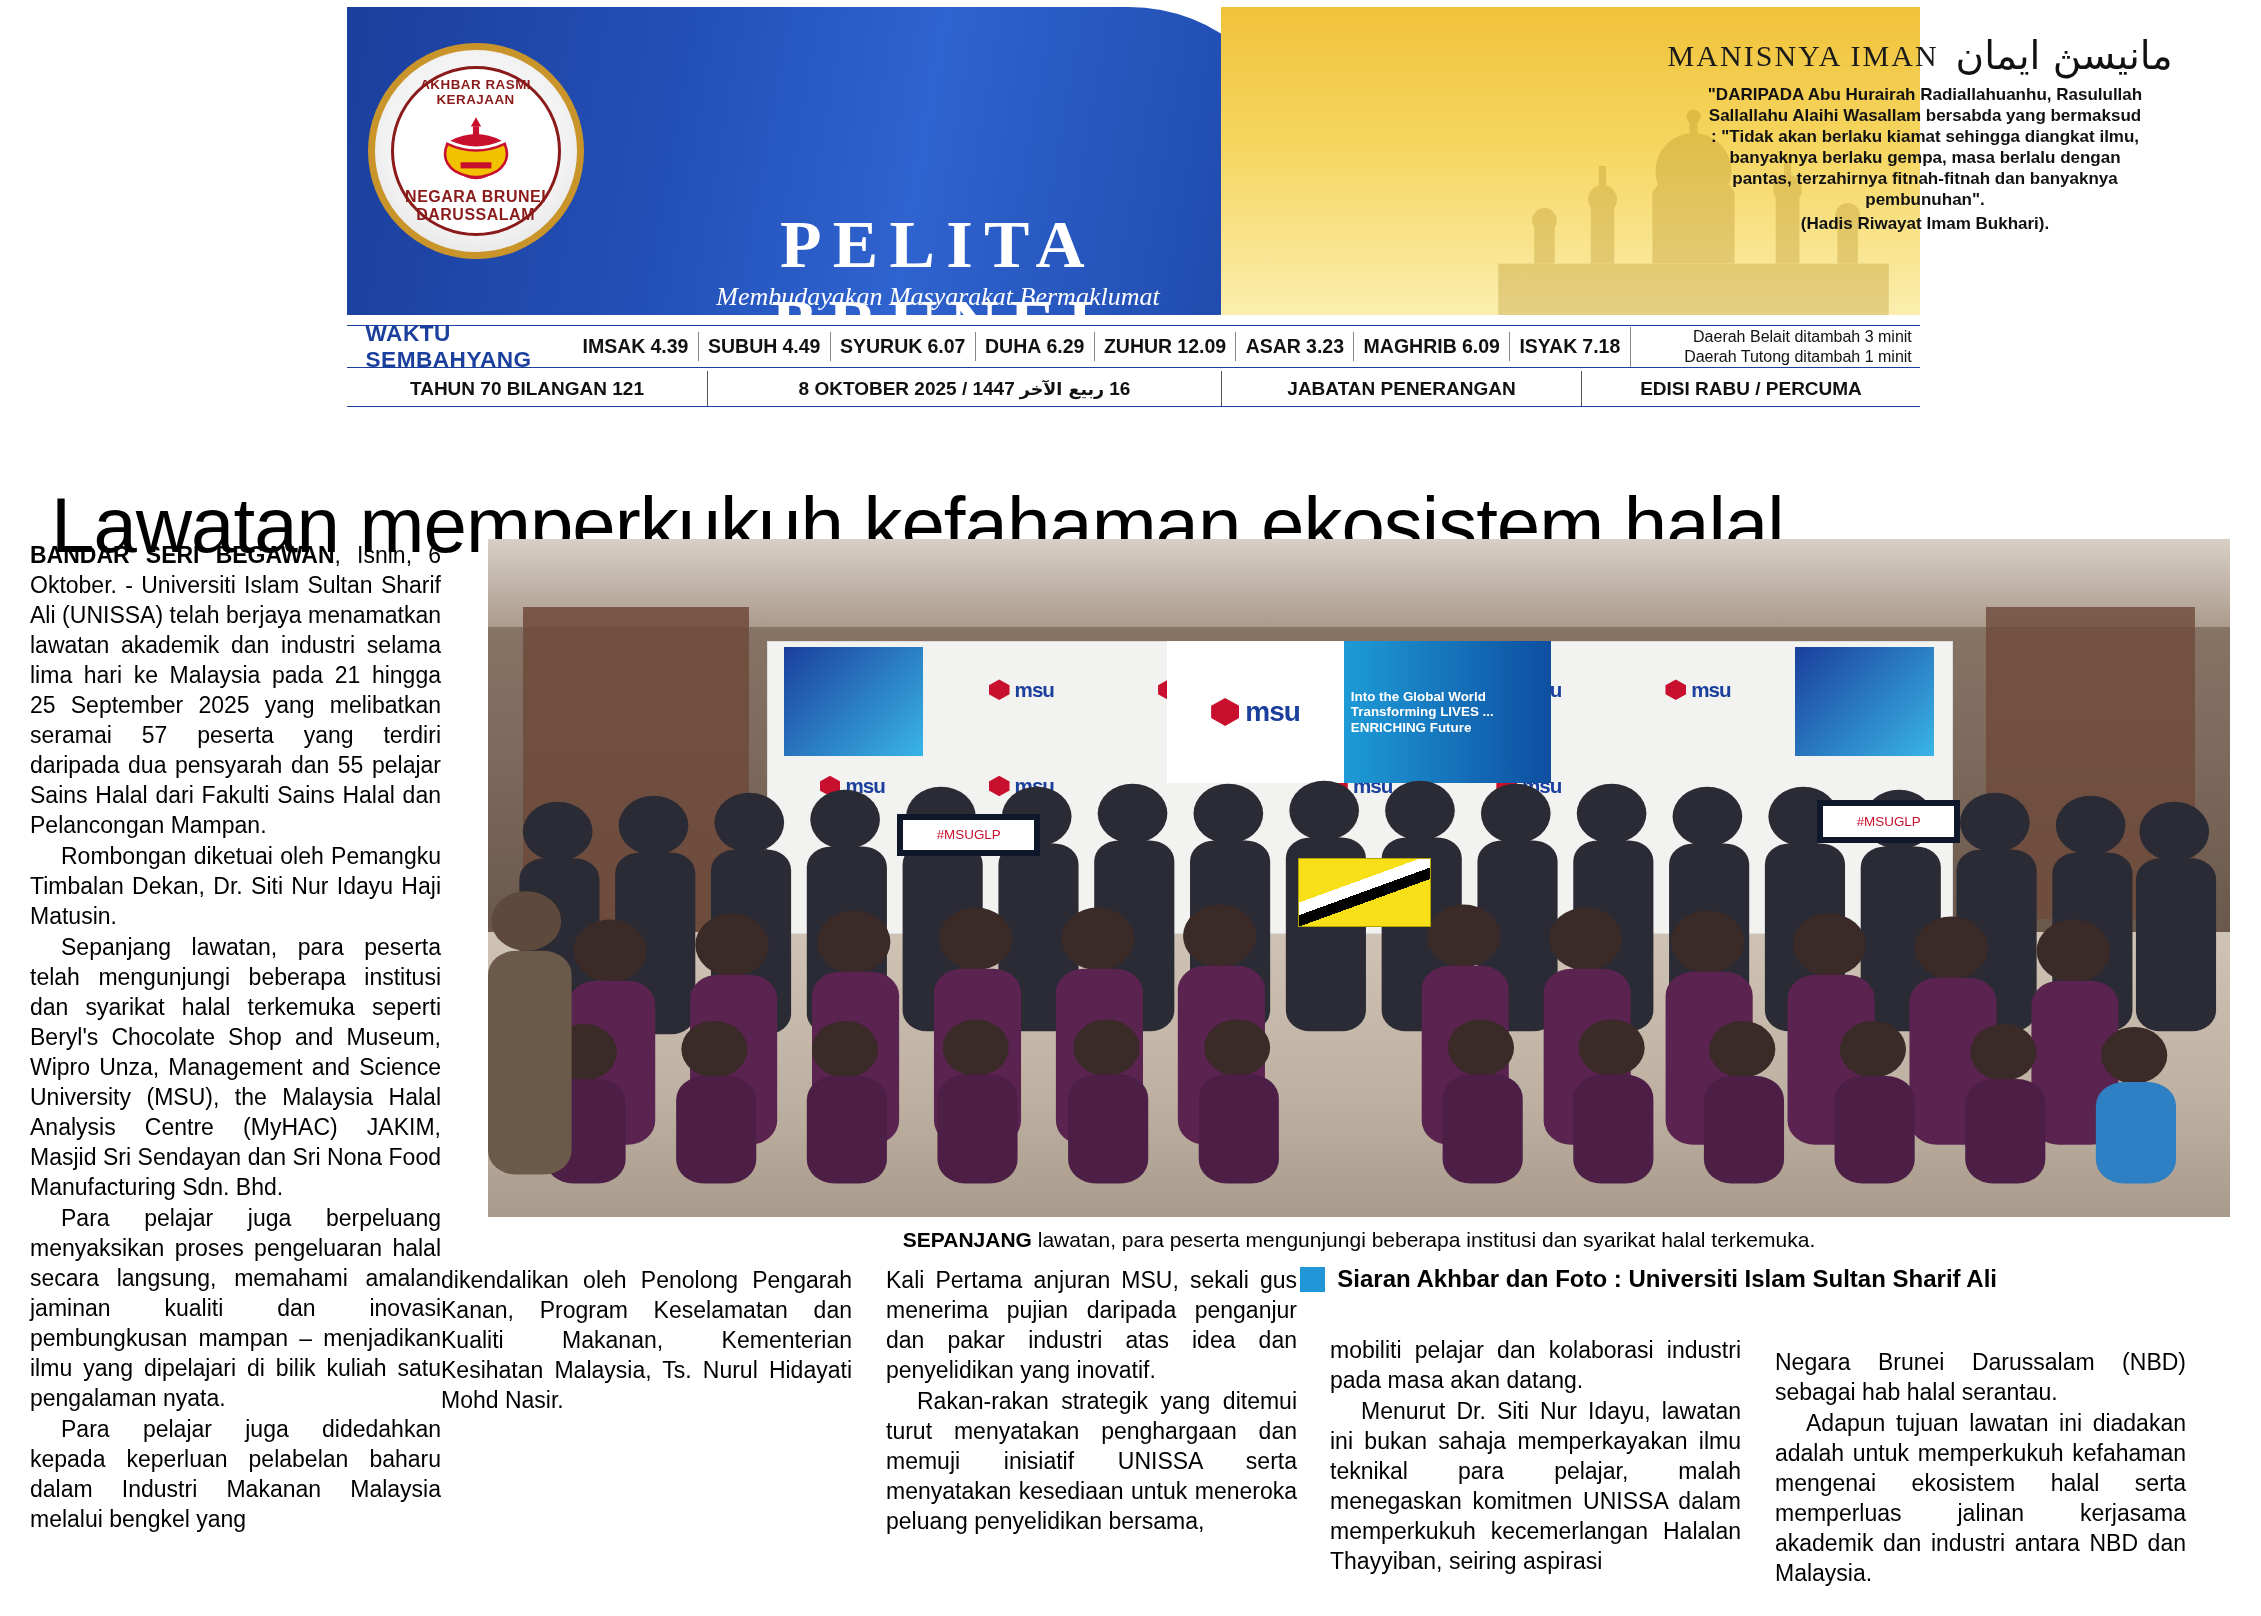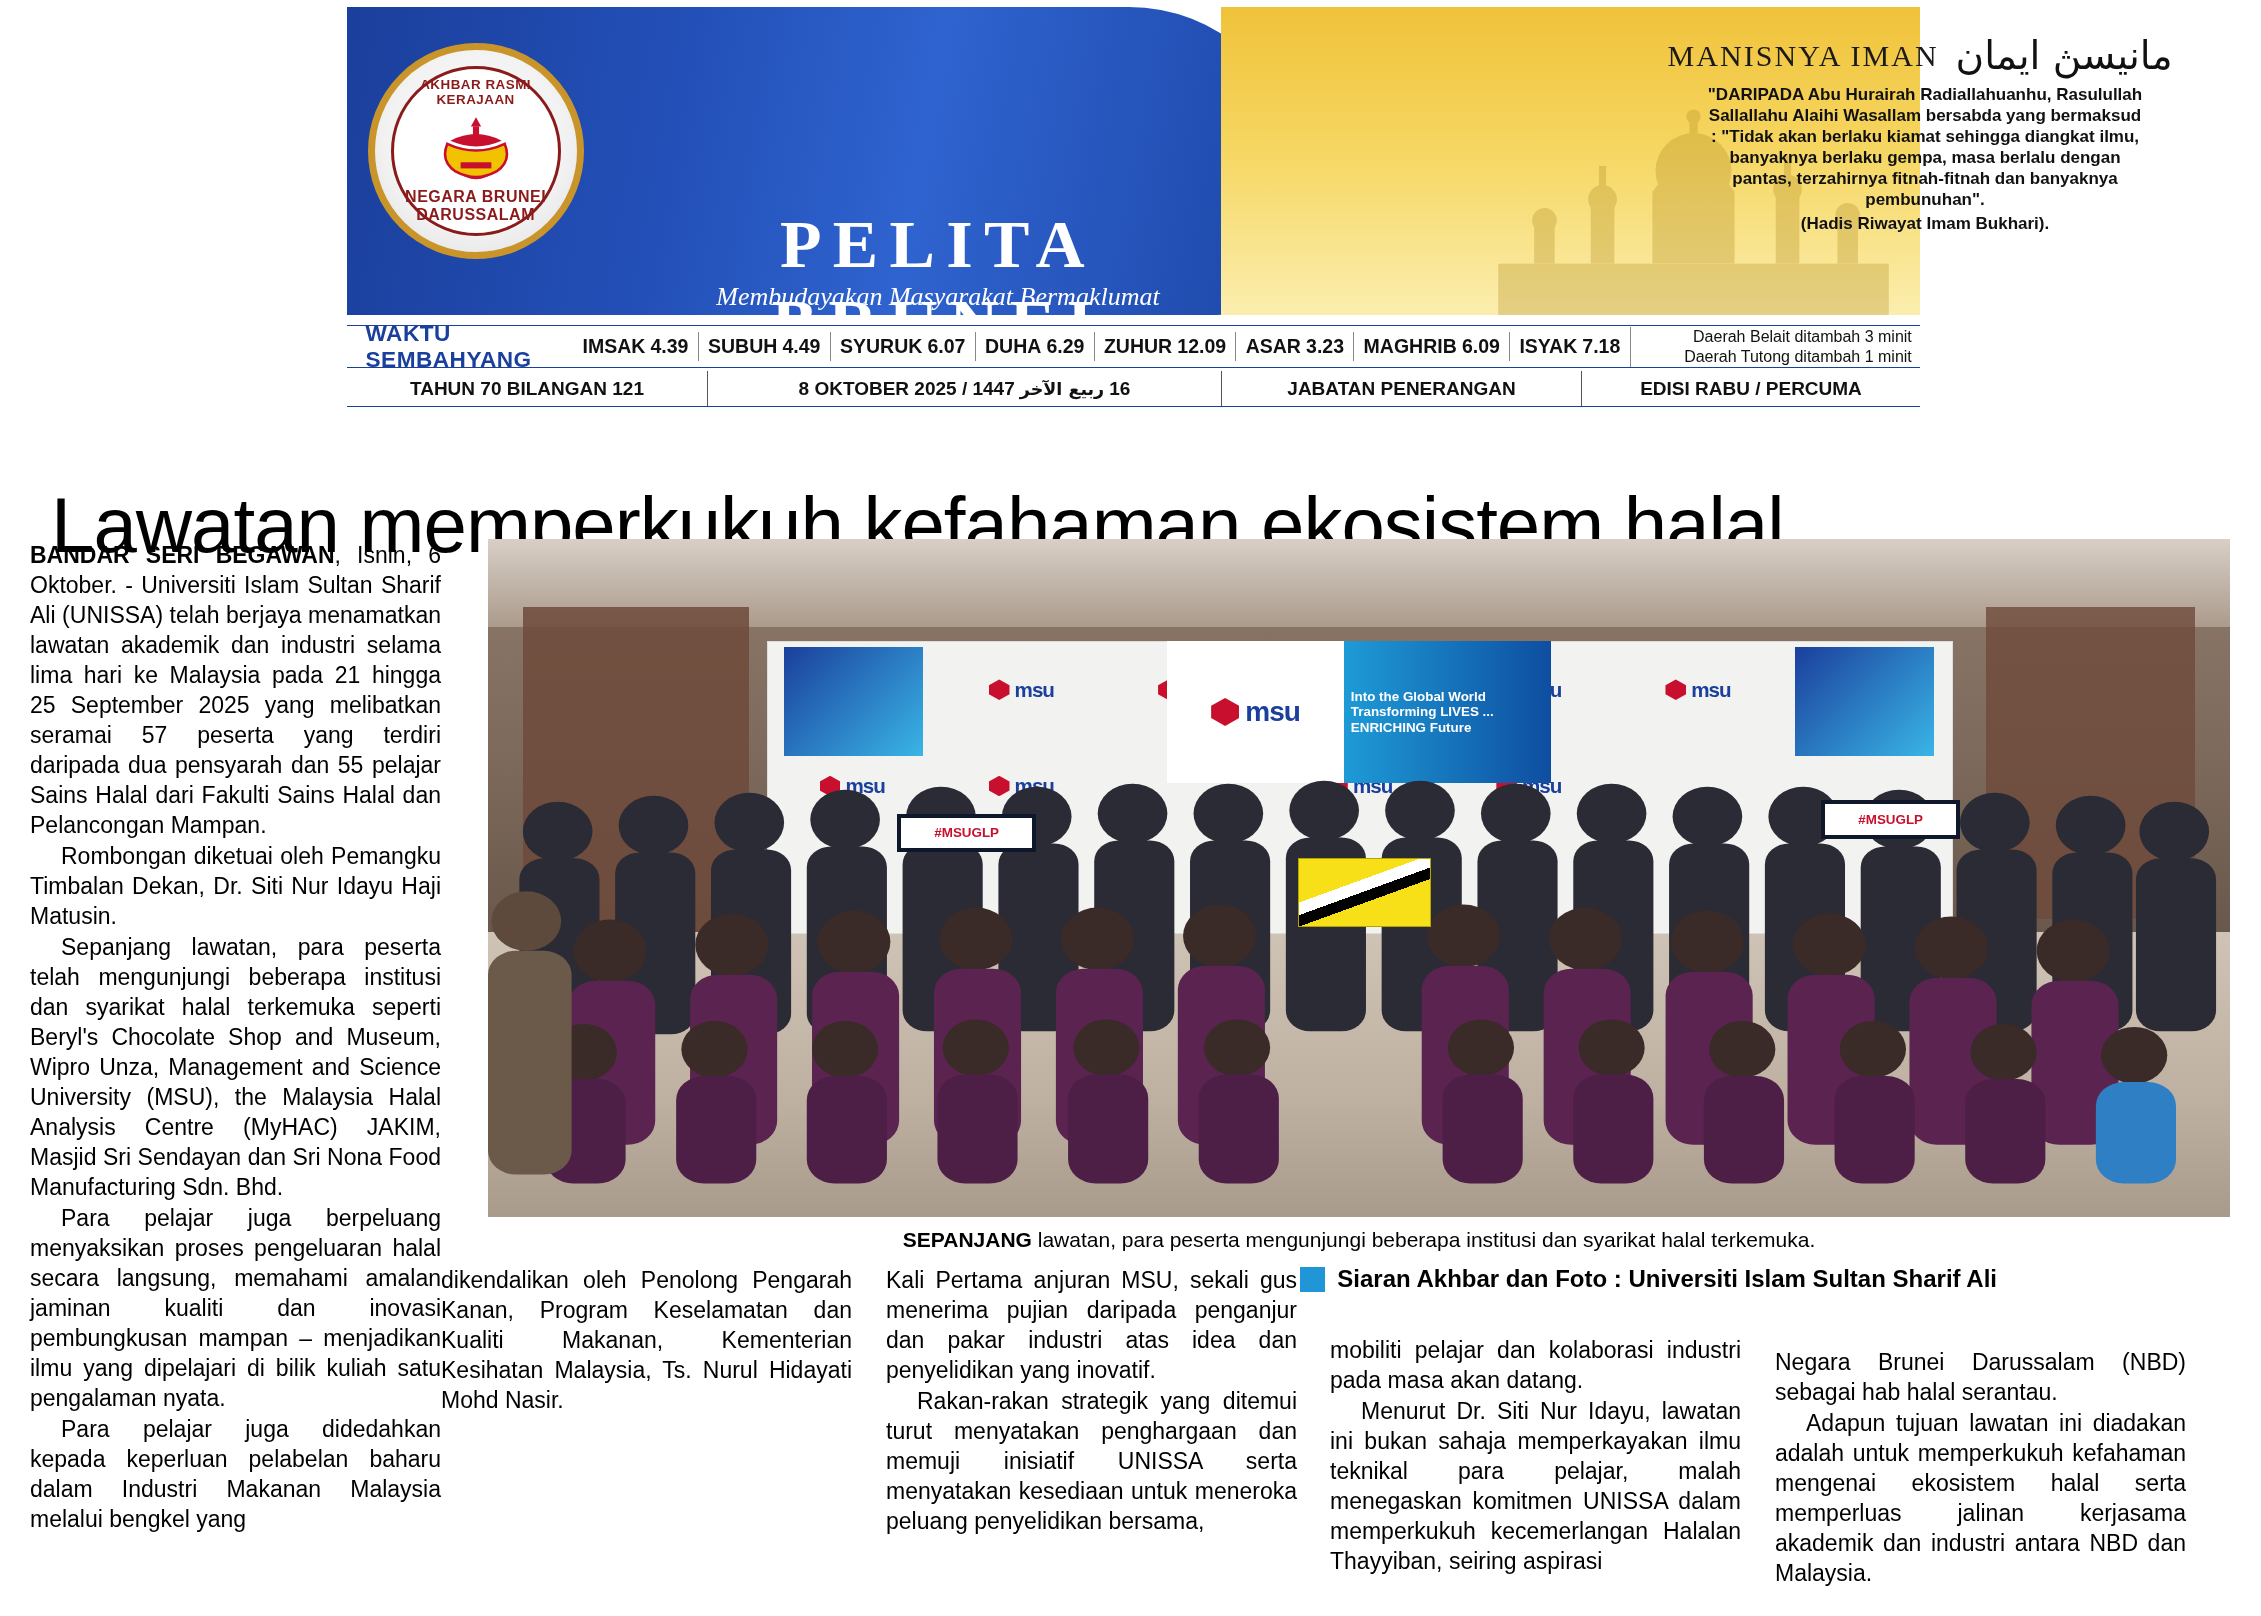--- a/index.html
+++ b/index.html
@@ -159,22 +159,22 @@
   .cb-right{width:54%;color:#fff;font-size:13.4px;font-weight:bold;line-height:15.4px;padding-left:7.2px;box-sizing:border-box;}
   .ph-blue-l{position:absolute;left:17%;top:16%;width:8%;height:16%;background:linear-gradient(135deg,#1b3f9c,#39b5e6);}
   .ph-blue-r{position:absolute;right:17%;top:16%;width:8%;height:16%;background:linear-gradient(135deg,#1b3f9c,#39b5e6);}
   .crowd{position:absolute;left:0;bottom:4%;width:100%;height:66%;}
   .flagBN{
     position:absolute;left:46.5%;top:47%;width:7.5%;height:10%;
     background:linear-gradient(160deg,#f7e017 0%,#f7e017 38%,#ffffff 38%,#ffffff 49%,#000000 49%,#000000 59%,#f7e017 59%);
     border:1px solid #b5a400;
   }
   .placard{
-    position:absolute;background:#fff;border:4px solid #0f172a;color:#c8102e;
-    font-size:13.4px;font-weight:bold;display:flex;align-items:center;justify-content:center;
+    position:absolute;background:#fff;border:6px solid #0f172a;color:#c8102e;
+    font-size:13.4px;font-weight:normal;display:flex;align-items:center;justify-content:center;
   }
   .pl1{left:23.5%;top:40.5%;width:7.5%;height:4.5%;}
   .pl2{right:15.5%;top:38.5%;width:7.5%;height:4.5%;}
 
   .caption{
     position:absolute;left:488px;top:1228px;width:1742px;text-align:center;
     font-size:21px;color:#000;
   }
   .caption b{font-weight:bold;}
 

